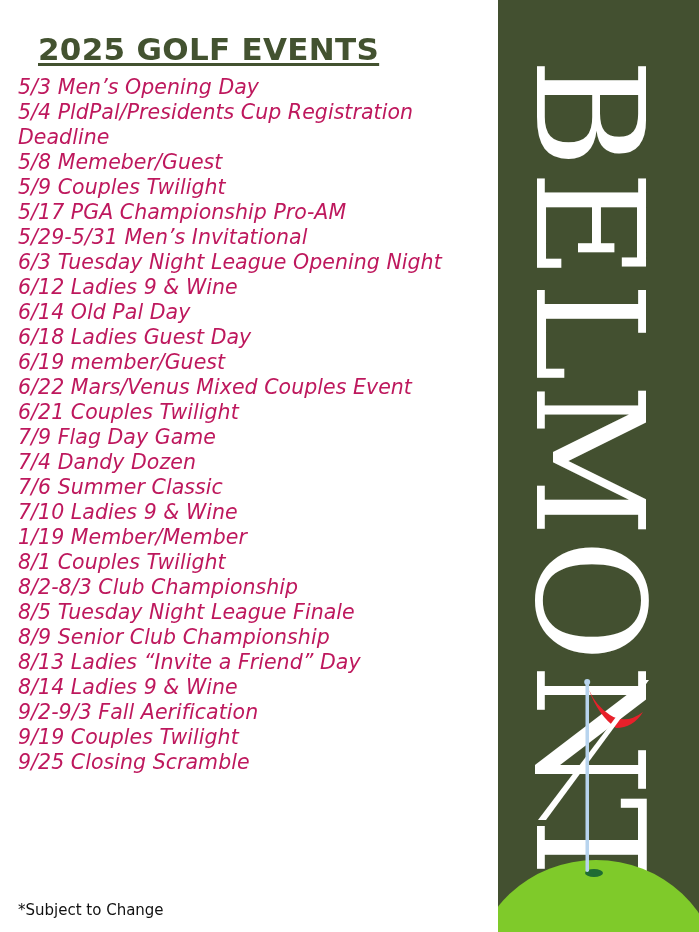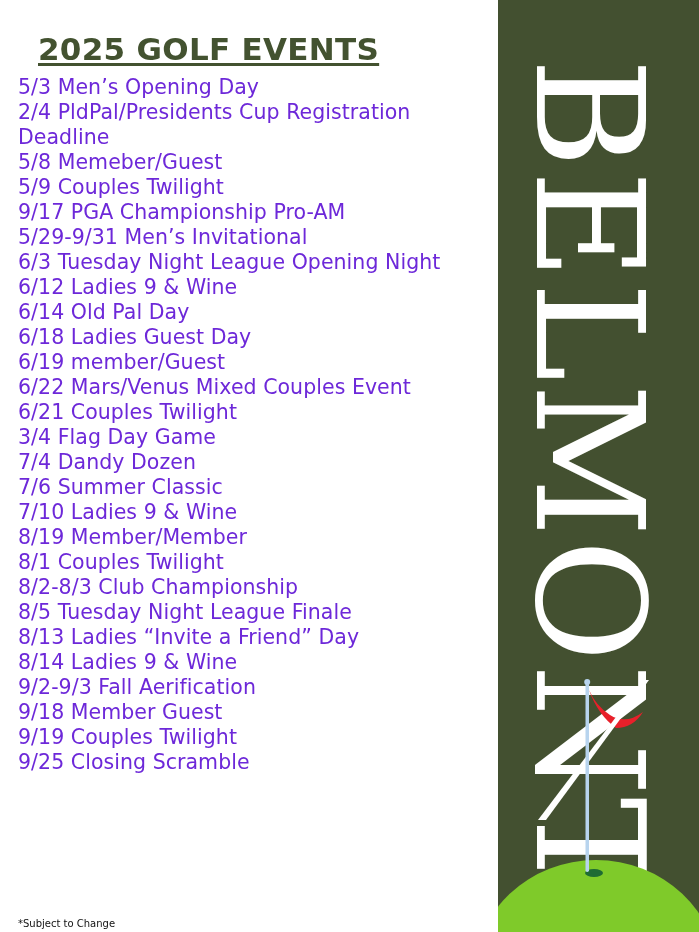--- a/index.html
+++ b/index.html
@@ -12,71 +12,71 @@
     position: absolute; left: 38px; top: 30px;
     font-family: "DejaVu Sans", sans-serif; font-weight: bold;
     font-size: 31px; letter-spacing: 0.3px;
     color: #435230; text-decoration: underline; text-decoration-thickness: 3px;
     text-underline-offset: 3px; white-space: nowrap; line-height: 38px;
   }
 
   .events { position: absolute; left: 18px; top: 75px; list-style: none; }
   .events li {
     font-family: "DejaVu Sans", sans-serif; font-size: 20.5px; line-height: 25px;
-    color: #6d28d9; white-space: nowrap; letter-spacing: 0.05px;
+    color: #be185d; white-space: nowrap; letter-spacing: 0.05px; font-style: italic;
   }
   .events li.wrap { white-space: normal; width: 470px; }
 
   .footnote {
     position: absolute; left: 18px; top: 902px;
-    font-family: "DejaVu Sans", sans-serif; font-size: 10px; line-height: 16px; color: #111111; margin-top: 14px;
+    font-family: "DejaVu Sans", sans-serif; font-size: 15px; line-height: 16px; color: #111111;
   }
 
   .right-pane { position: absolute; left: 498px; top: 0; width: 201px; height: 932px; background: #435030; overflow: hidden; }
 
   .brand {
     position: absolute; left: 146px; top: 58px;
     transform-origin: 0 0; transform: rotate(90deg);
     font-family: "DejaVu Serif", serif; font-size: 150px; line-height: 110px;
     color: #ffffff; white-space: nowrap; letter-spacing: 2px;
   }
 
   .graphic { position: absolute; left: 0; top: 0; width: 201px; height: 932px; }
 </style>
 </head>
 <body>
 
 <div class="left-pane">
   <div class="title">2025 GOLF EVENTS</div>
   <ul class="events">
     <li>5/3 Men’s Opening Day</li>
-    <li class="wrap">2/4 PldPal/Presidents Cup Registration Deadline</li>
+    <li class="wrap">5/4 PldPal/Presidents Cup Registration Deadline</li>
     <li>5/8 Memeber/Guest</li>
     <li>5/9 Couples Twilight</li>
-    <li>9/17 PGA Championship Pro-AM</li>
-    <li>5/29-9/31 Men’s Invitational</li>
+    <li>5/17 PGA Championship Pro-AM</li>
+    <li>5/29-5/31 Men’s Invitational</li>
     <li>6/3 Tuesday Night League Opening Night</li>
     <li>6/12 Ladies 9 &amp; Wine</li>
     <li>6/14 Old Pal Day</li>
     <li>6/18 Ladies Guest Day</li>
     <li>6/19 member/Guest</li>
     <li>6/22 Mars/Venus Mixed Couples Event</li>
     <li>6/21 Couples Twilight</li>
-    <li>3/4 Flag Day Game</li>
+    <li>7/9 Flag Day Game</li>
     <li>7/4 Dandy Dozen</li>
     <li>7/6 Summer Classic</li>
     <li>7/10 Ladies 9 &amp; Wine</li>
-    <li>8/19 Member/Member</li>
+    <li>1/19 Member/Member</li>
     <li>8/1 Couples Twilight</li>
     <li>8/2-8/3 Club Championship</li>
     <li>8/5 Tuesday Night League Finale</li>
+    <li>8/9 Senior Club Championship</li>
     <li>8/13 Ladies “Invite a Friend” Day</li>
     <li>8/14 Ladies 9 &amp; Wine</li>
     <li>9/2-9/3 Fall Aerification</li>
-    <li>9/18 Member Guest</li>
     <li>9/19 Couples Twilight</li>
     <li>9/25 Closing Scramble</li>
   </ul>
   <div class="footnote">*Subject to Change</div>
 </div>
 
 <div class="right-pane">
   <div class="brand">BELMONT</div>
   <svg class="graphic" viewBox="0 0 201 932" width="201" height="932">
 

